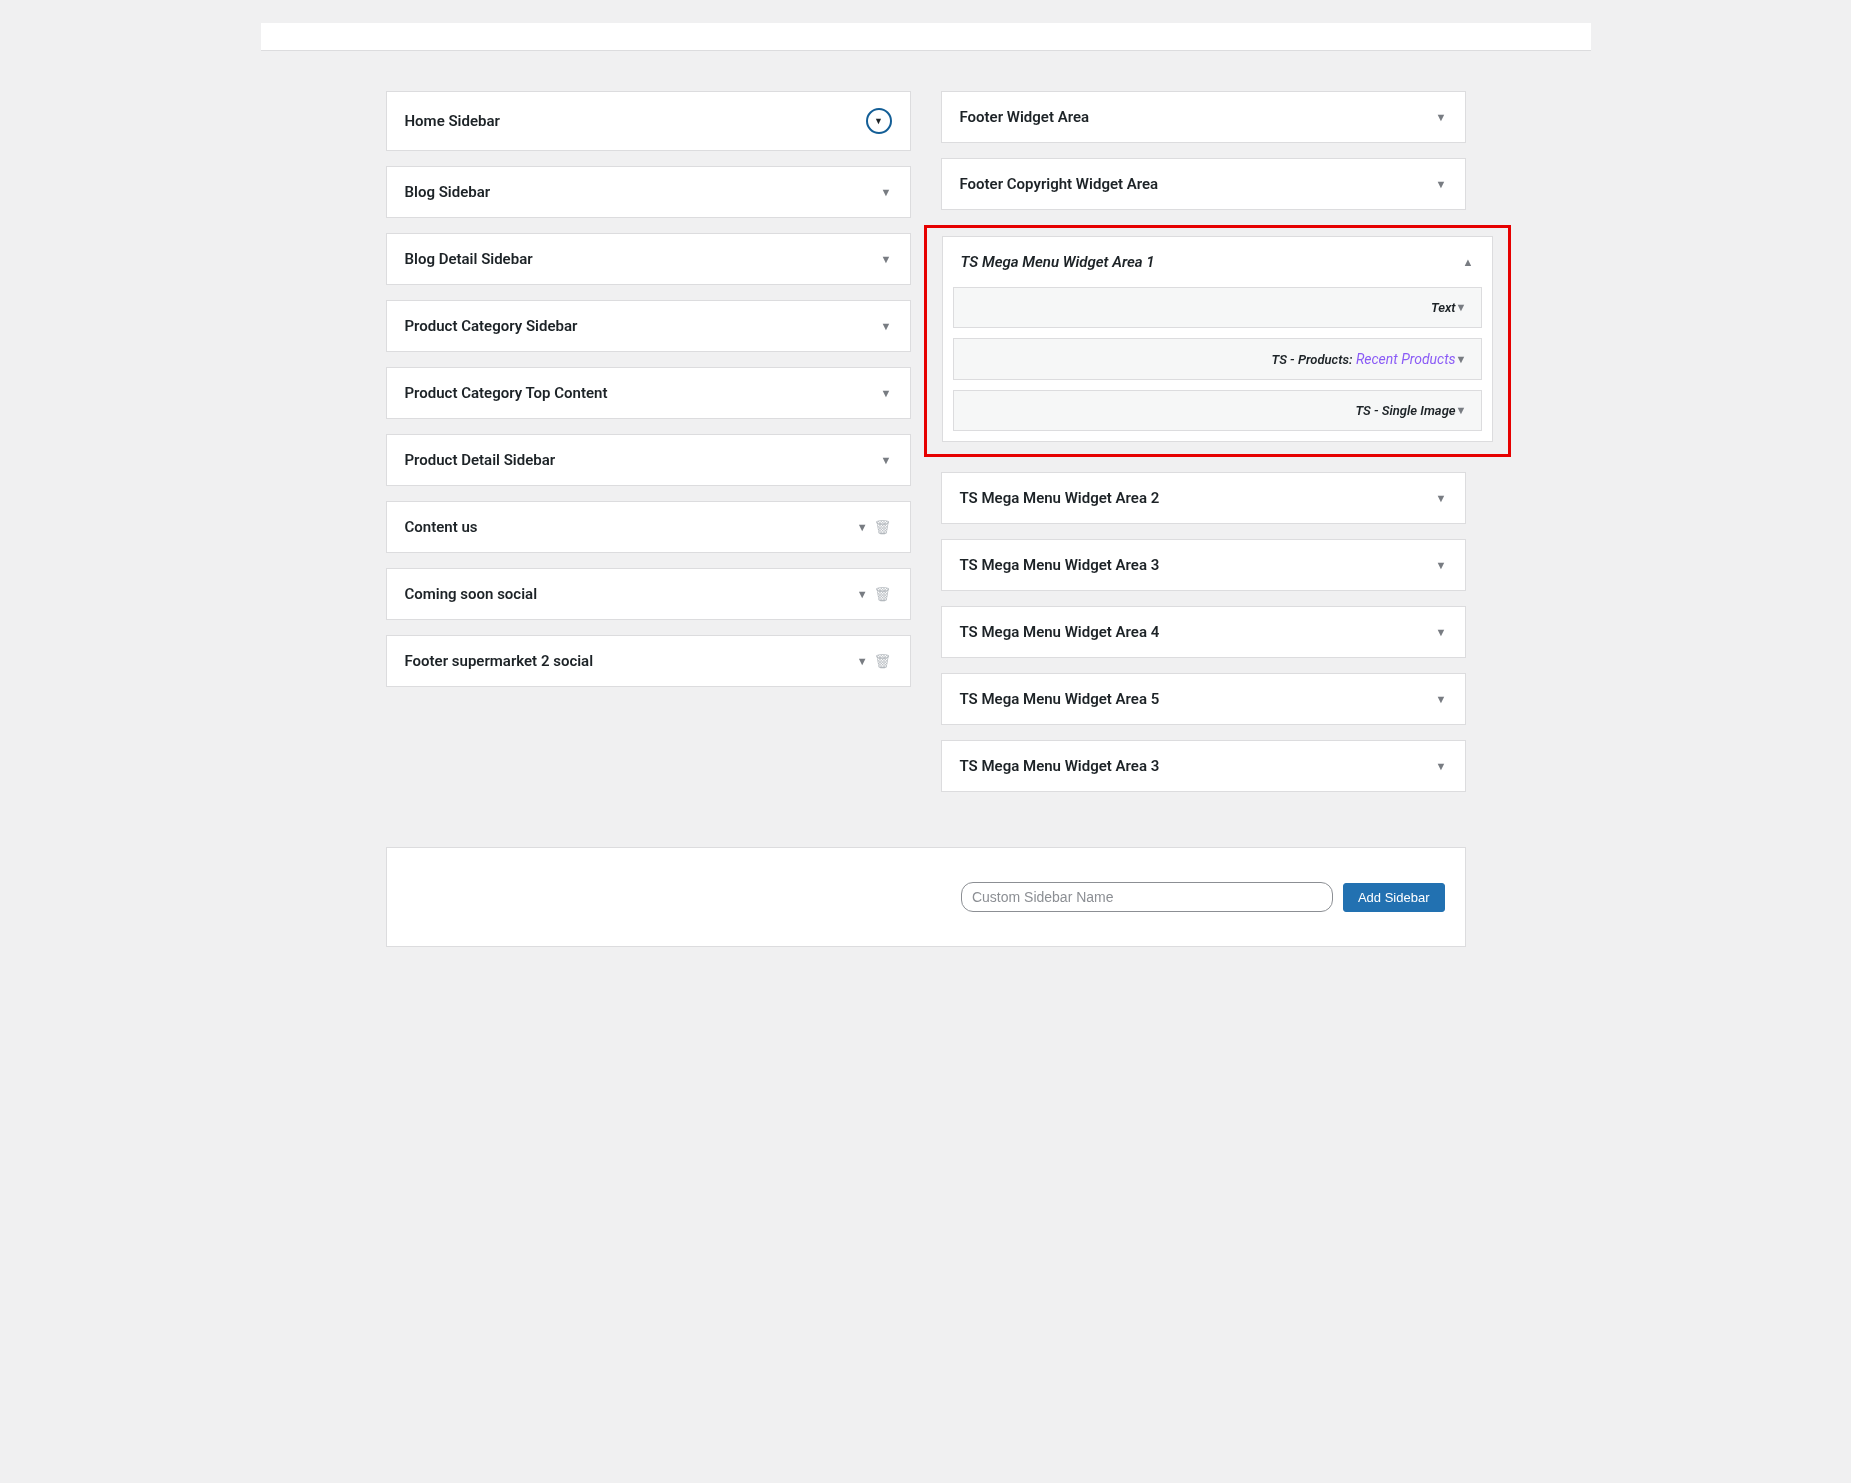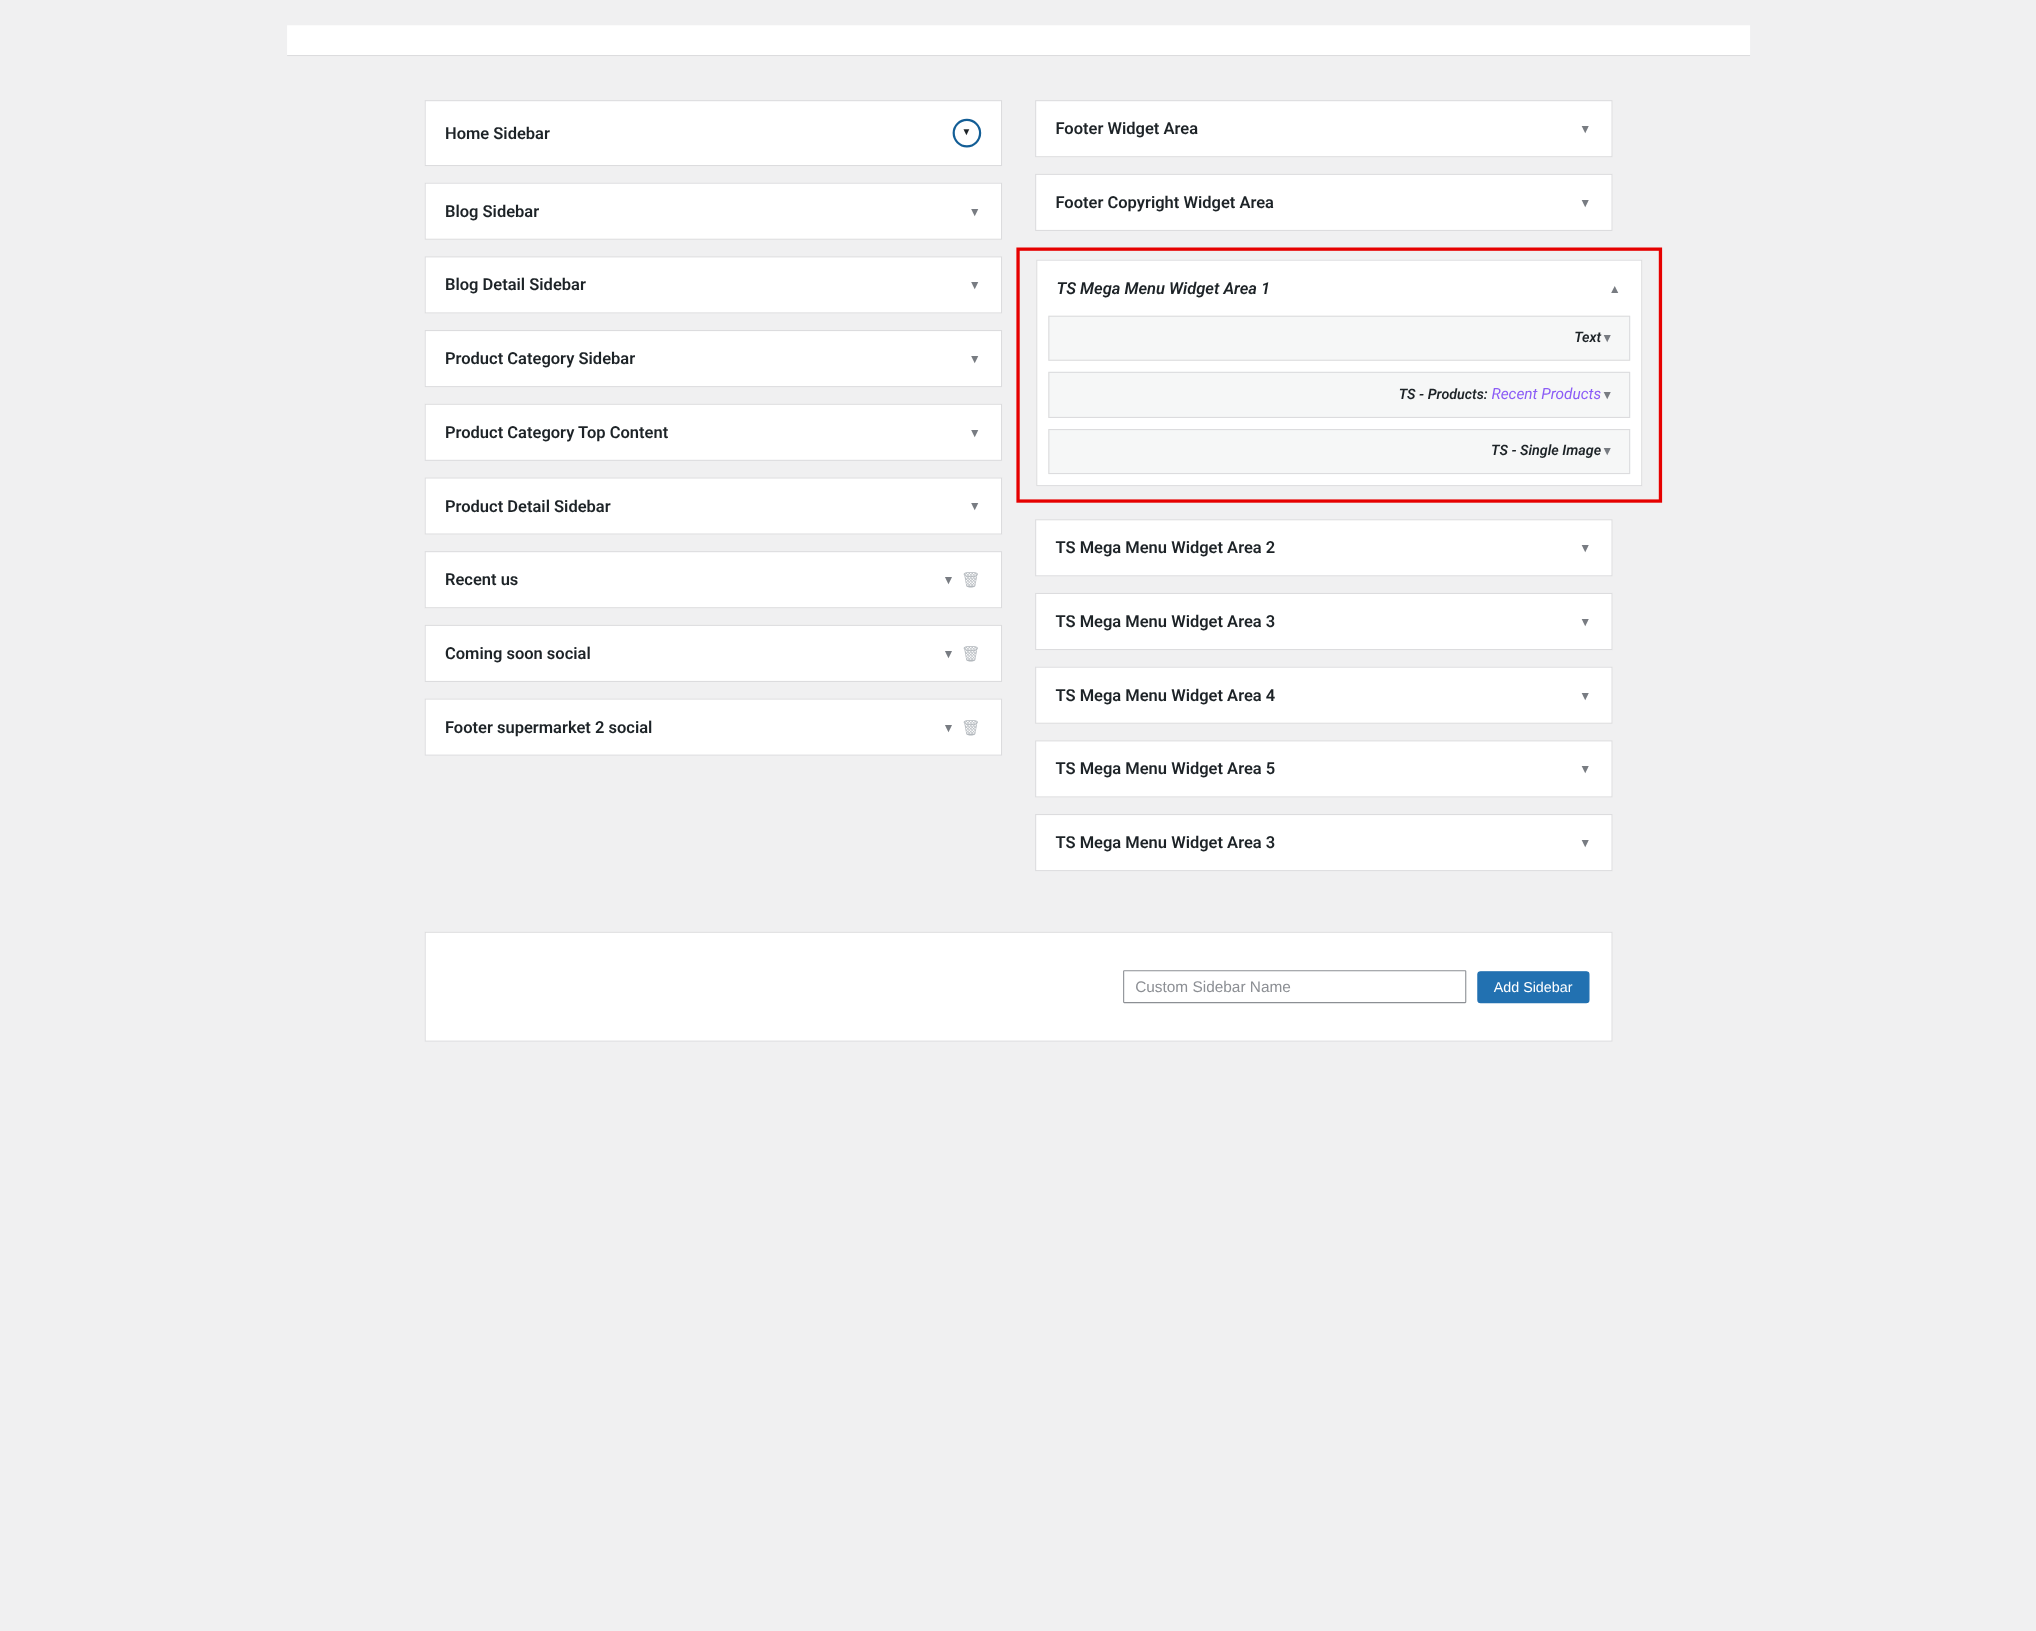--- a/index.html
+++ b/index.html
@@ -118,24 +118,24 @@
   background: #fff;
   border: 1px solid #dcdcde;
   margin: 20px 65px 50px 65px;
   padding: 34px 20px;
   display: flex;
   justify-content: flex-end;
   align-items: center;
   gap: 10px;
 }
 .sidebar-input {
-  width: 312px;
+  width: 372px;
   padding: 6px 10px;
   border: 1px solid #8c8f94;
-  border-radius: 1px;
+  border-radius: 12px;
   font-size: 14px;
   color: #2c3338;
 }
 .sidebar-input::placeholder { color: #8c8f94; }
 .btn-primary {
   background: #2271b1;
   border: 1px solid #2271b1;
   color: #ffffff;
   font-size: 13px;
   padding: 6px 14px;
@@ -204,21 +204,21 @@
         <div class="widget-header">
           <h3>Product Detail Sidebar</h3>
           <div class="header-icons">
               <span class="chevron">▼</span>
             </div>
         </div>
       </div>
 
       <div class="widget-area">
         <div class="widget-header">
-          <h3>Recent us</h3>
+          <h3>Content us</h3>
           <div class="header-icons">
             <span class="chevron">▼</span>
             <span class="trash">🗑</span>
           </div>
         </div>
       </div>
 
       <div class="widget-area">
         <div class="widget-header">
           <h3>Coming soon social</h3>

